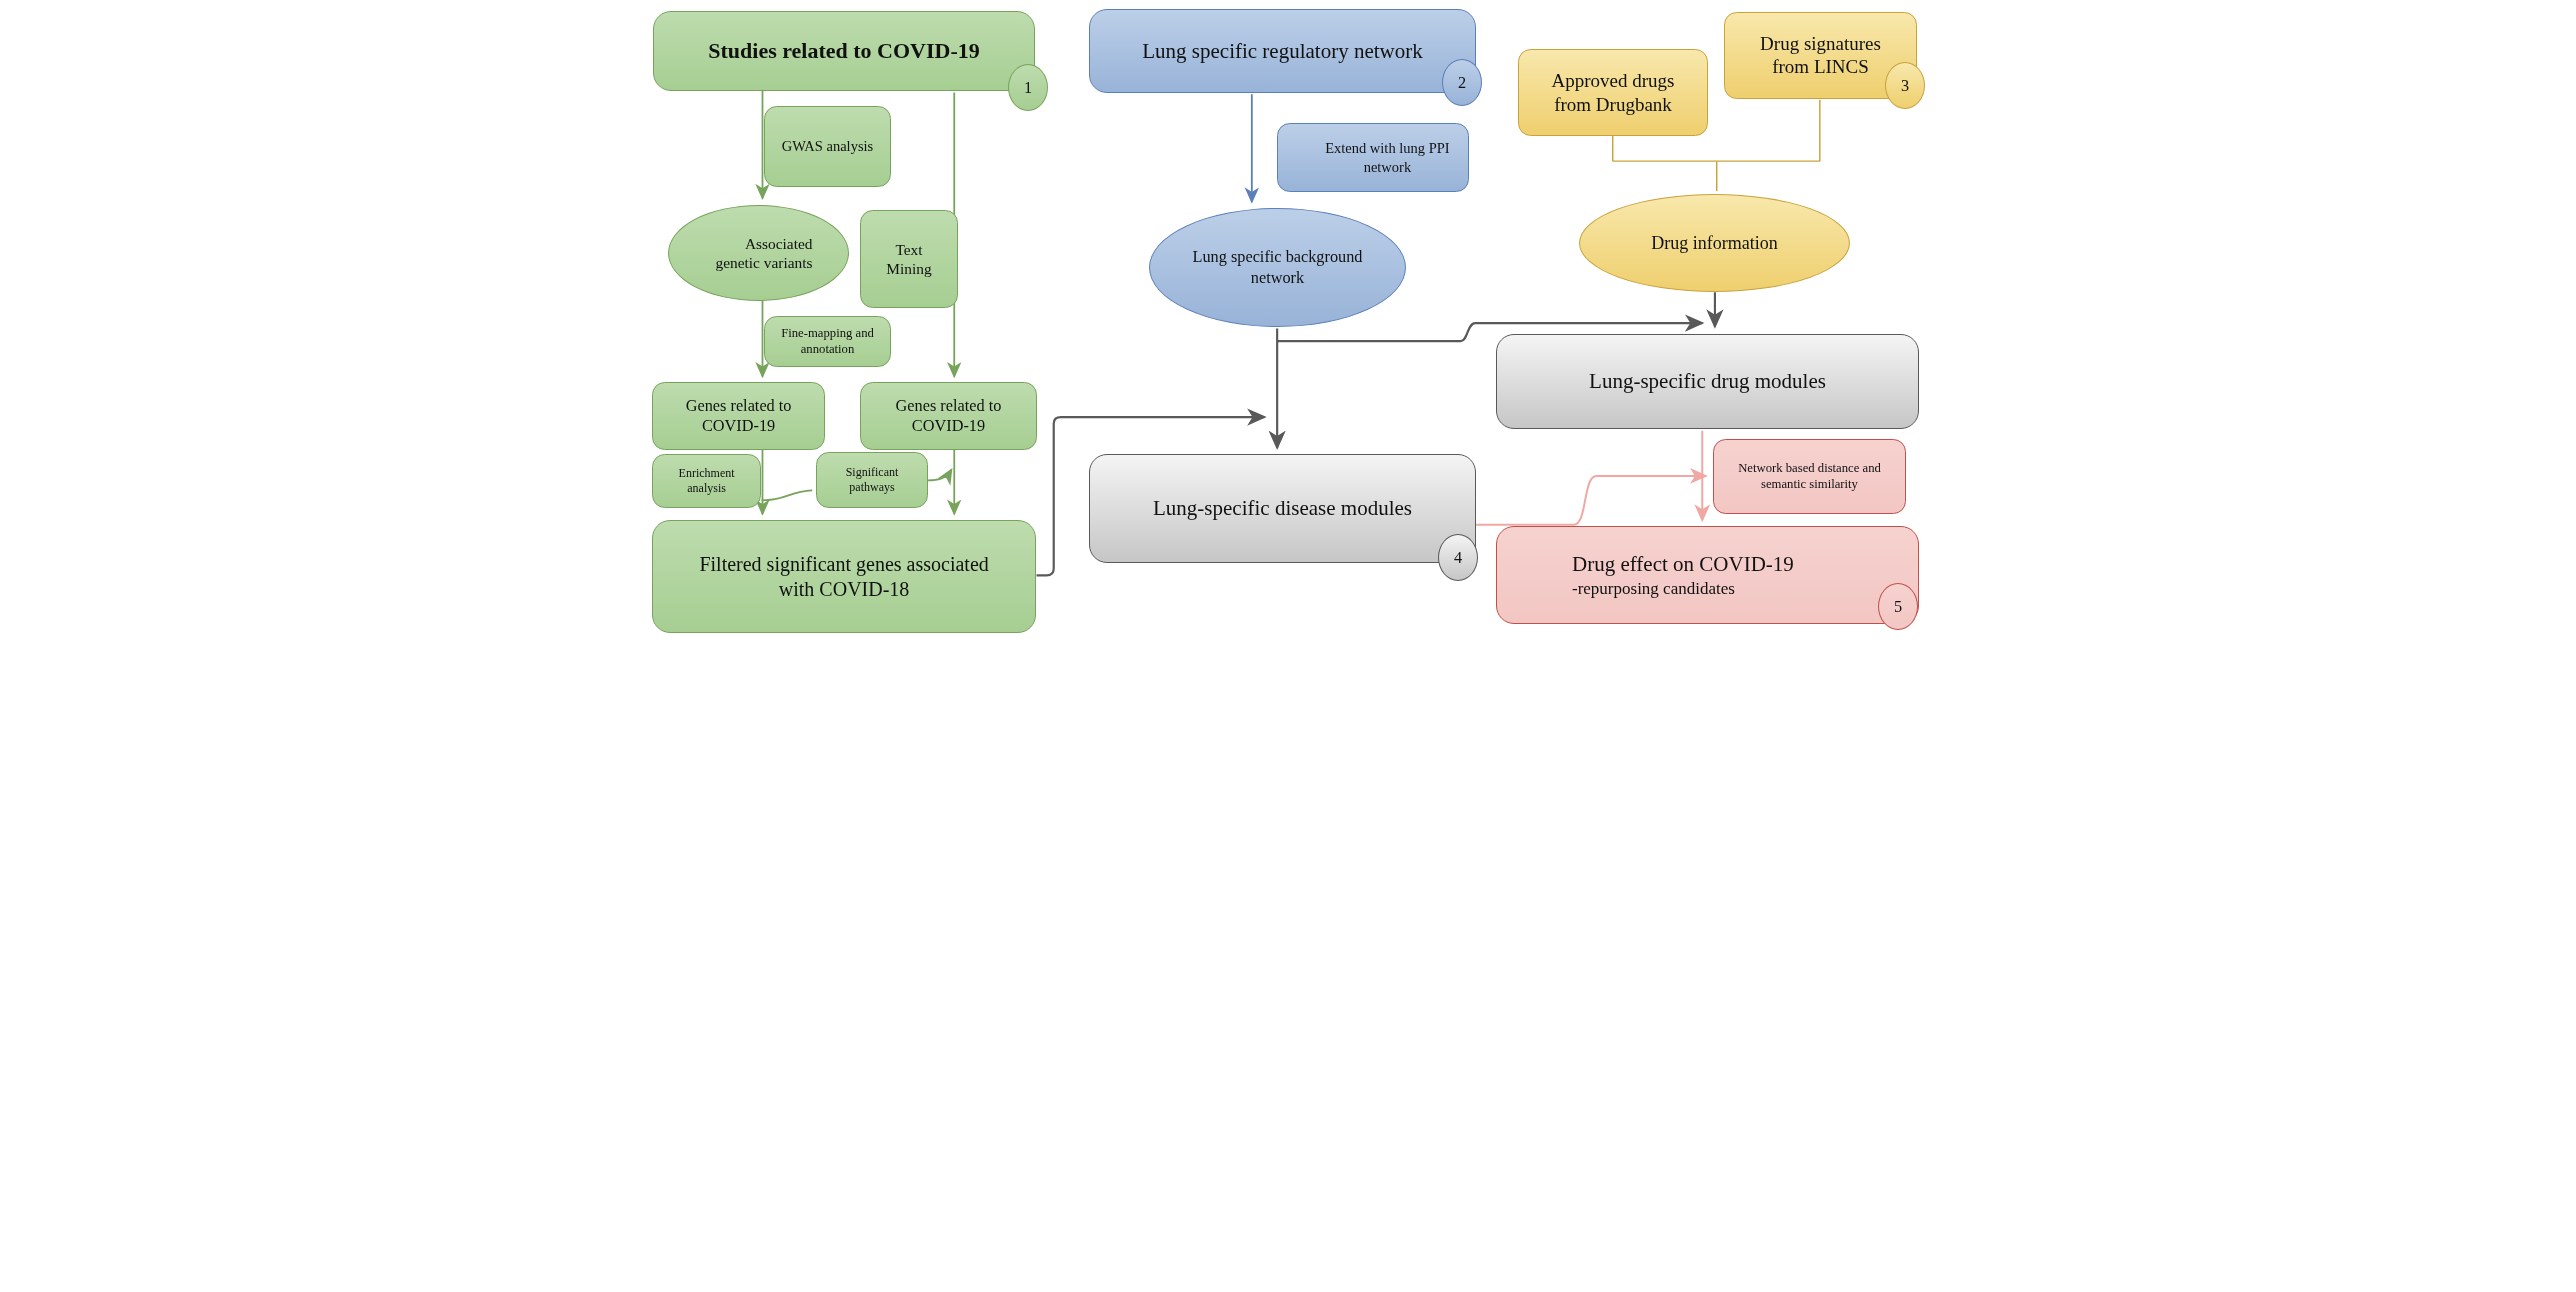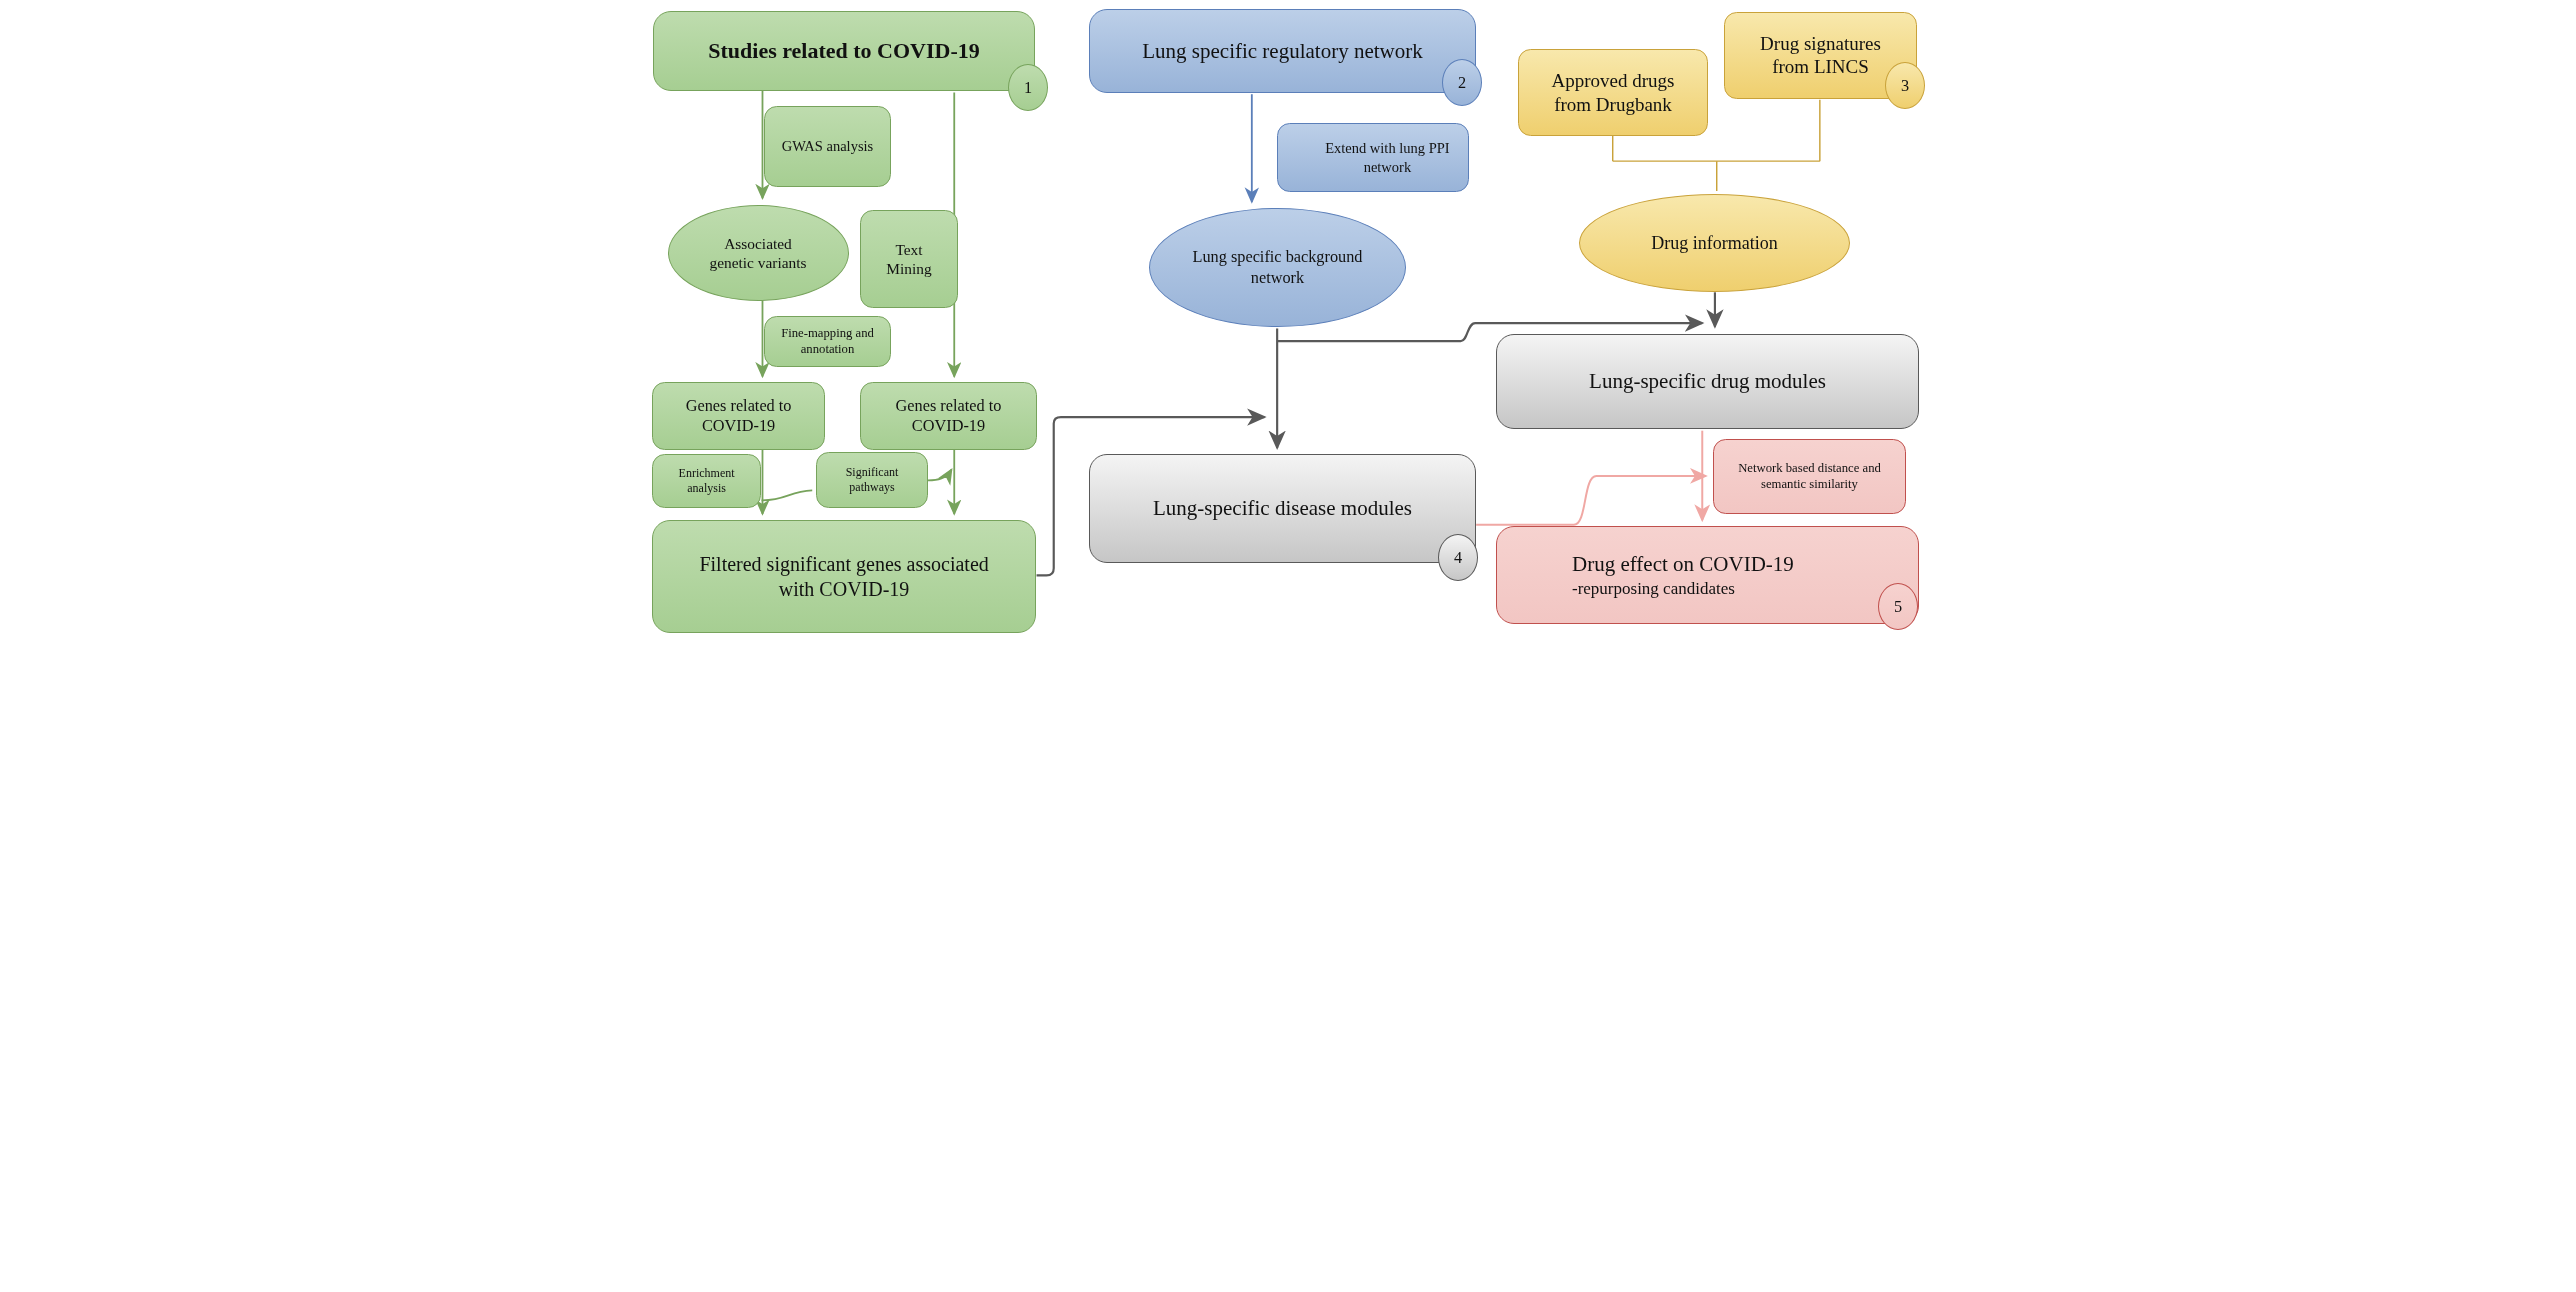--- a/index.html
+++ b/index.html
@@ -100,21 +100,21 @@
     <span>Studies related to COVID-19</span>
   </div>
   <div class="badge green" style="left:364px;top:64px;">
     <span>1</span>
   </div>
 
   <div class="node green rect t16" style="left:120px;top:106px;width:127px;height:81px;">
     <span>GWAS analysis</span>
   </div>
 
-  <div class="node green ellipse t17" style="left:23.5px;top:205px;width:181px;height:96px;">
+  <div class="node green ellipse t17" style="left:23.5px;top:205px;width:181px;height:96px;text-align:right;">
     <span style="display:block;width:109px;">Associated genetic variants</span>
   </div>
 
   <div class="node green rect t17" style="left:216px;top:210px;width:98px;height:98px;">
     <span style="display:block;width:51px;">Text Mining</span>
   </div>
 
   <div class="node green rect t14" style="left:120px;top:316px;width:127px;height:51px;">
     <span>Fine-mapping and annotation</span>
   </div>
@@ -129,21 +129,21 @@
 
   <div class="node green rect t15" style="left:8.1px;top:454px;width:109px;height:54px;">
     <span style="display:block;width:77px;">Enrichment analysis</span>
   </div>
 
   <div class="node green rect t15" style="left:172px;top:452px;width:112px;height:56px;">
     <span style="display:block;width:77px;">Significant pathways</span>
   </div>
 
   <div class="node green bigrect t22" style="left:8.1px;top:520px;width:384px;height:113px;">
-    <span style="display:block;width:326px;">Filtered significant genes associated with COVID-19</span>
+    <span style="display:block;width:326px;">Filtered significant genes associated with COVID-18</span>
   </div>
 
   <div class="node blue bigrect t23" style="left:445px;top:9px;width:387px;height:84px;">
     <span>Lung specific regulatory network</span>
   </div>
   <div class="badge blue" style="left:798px;top:59px;">
     <span>2</span>
   </div>
 
   <div class="node blue rect t16" style="left:633px;top:123px;width:192px;height:69px;padding-left:36px;">

